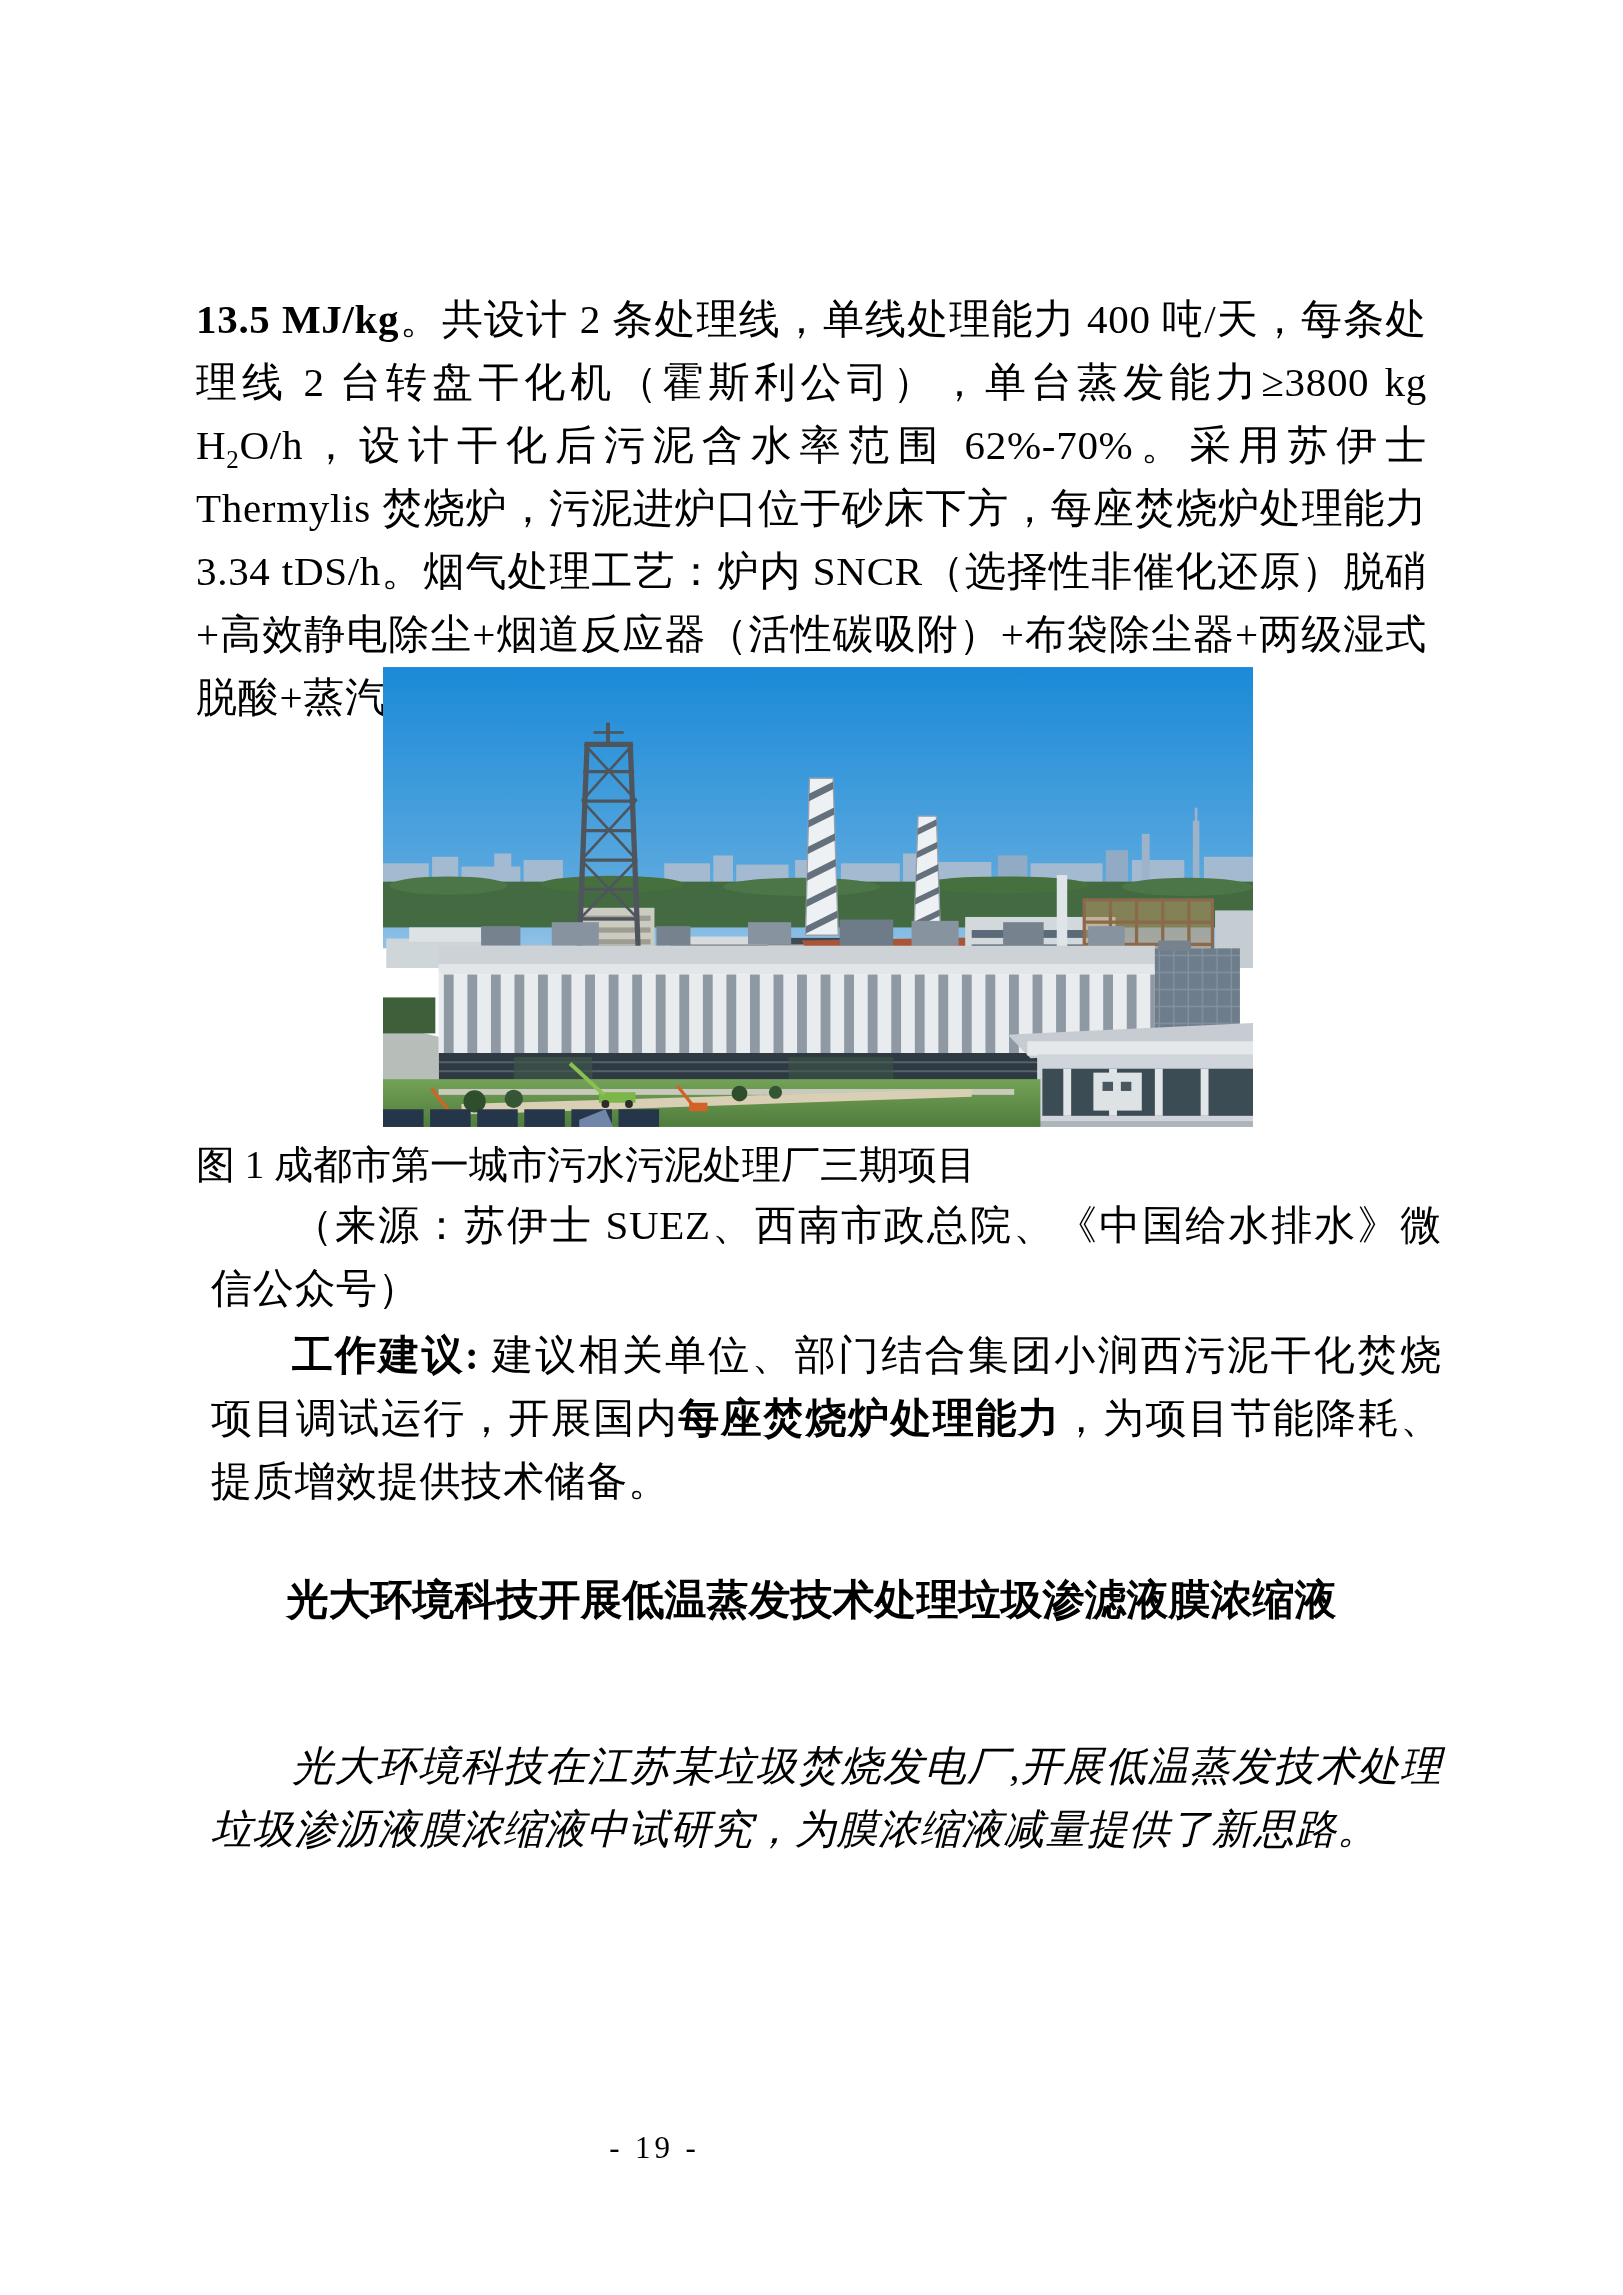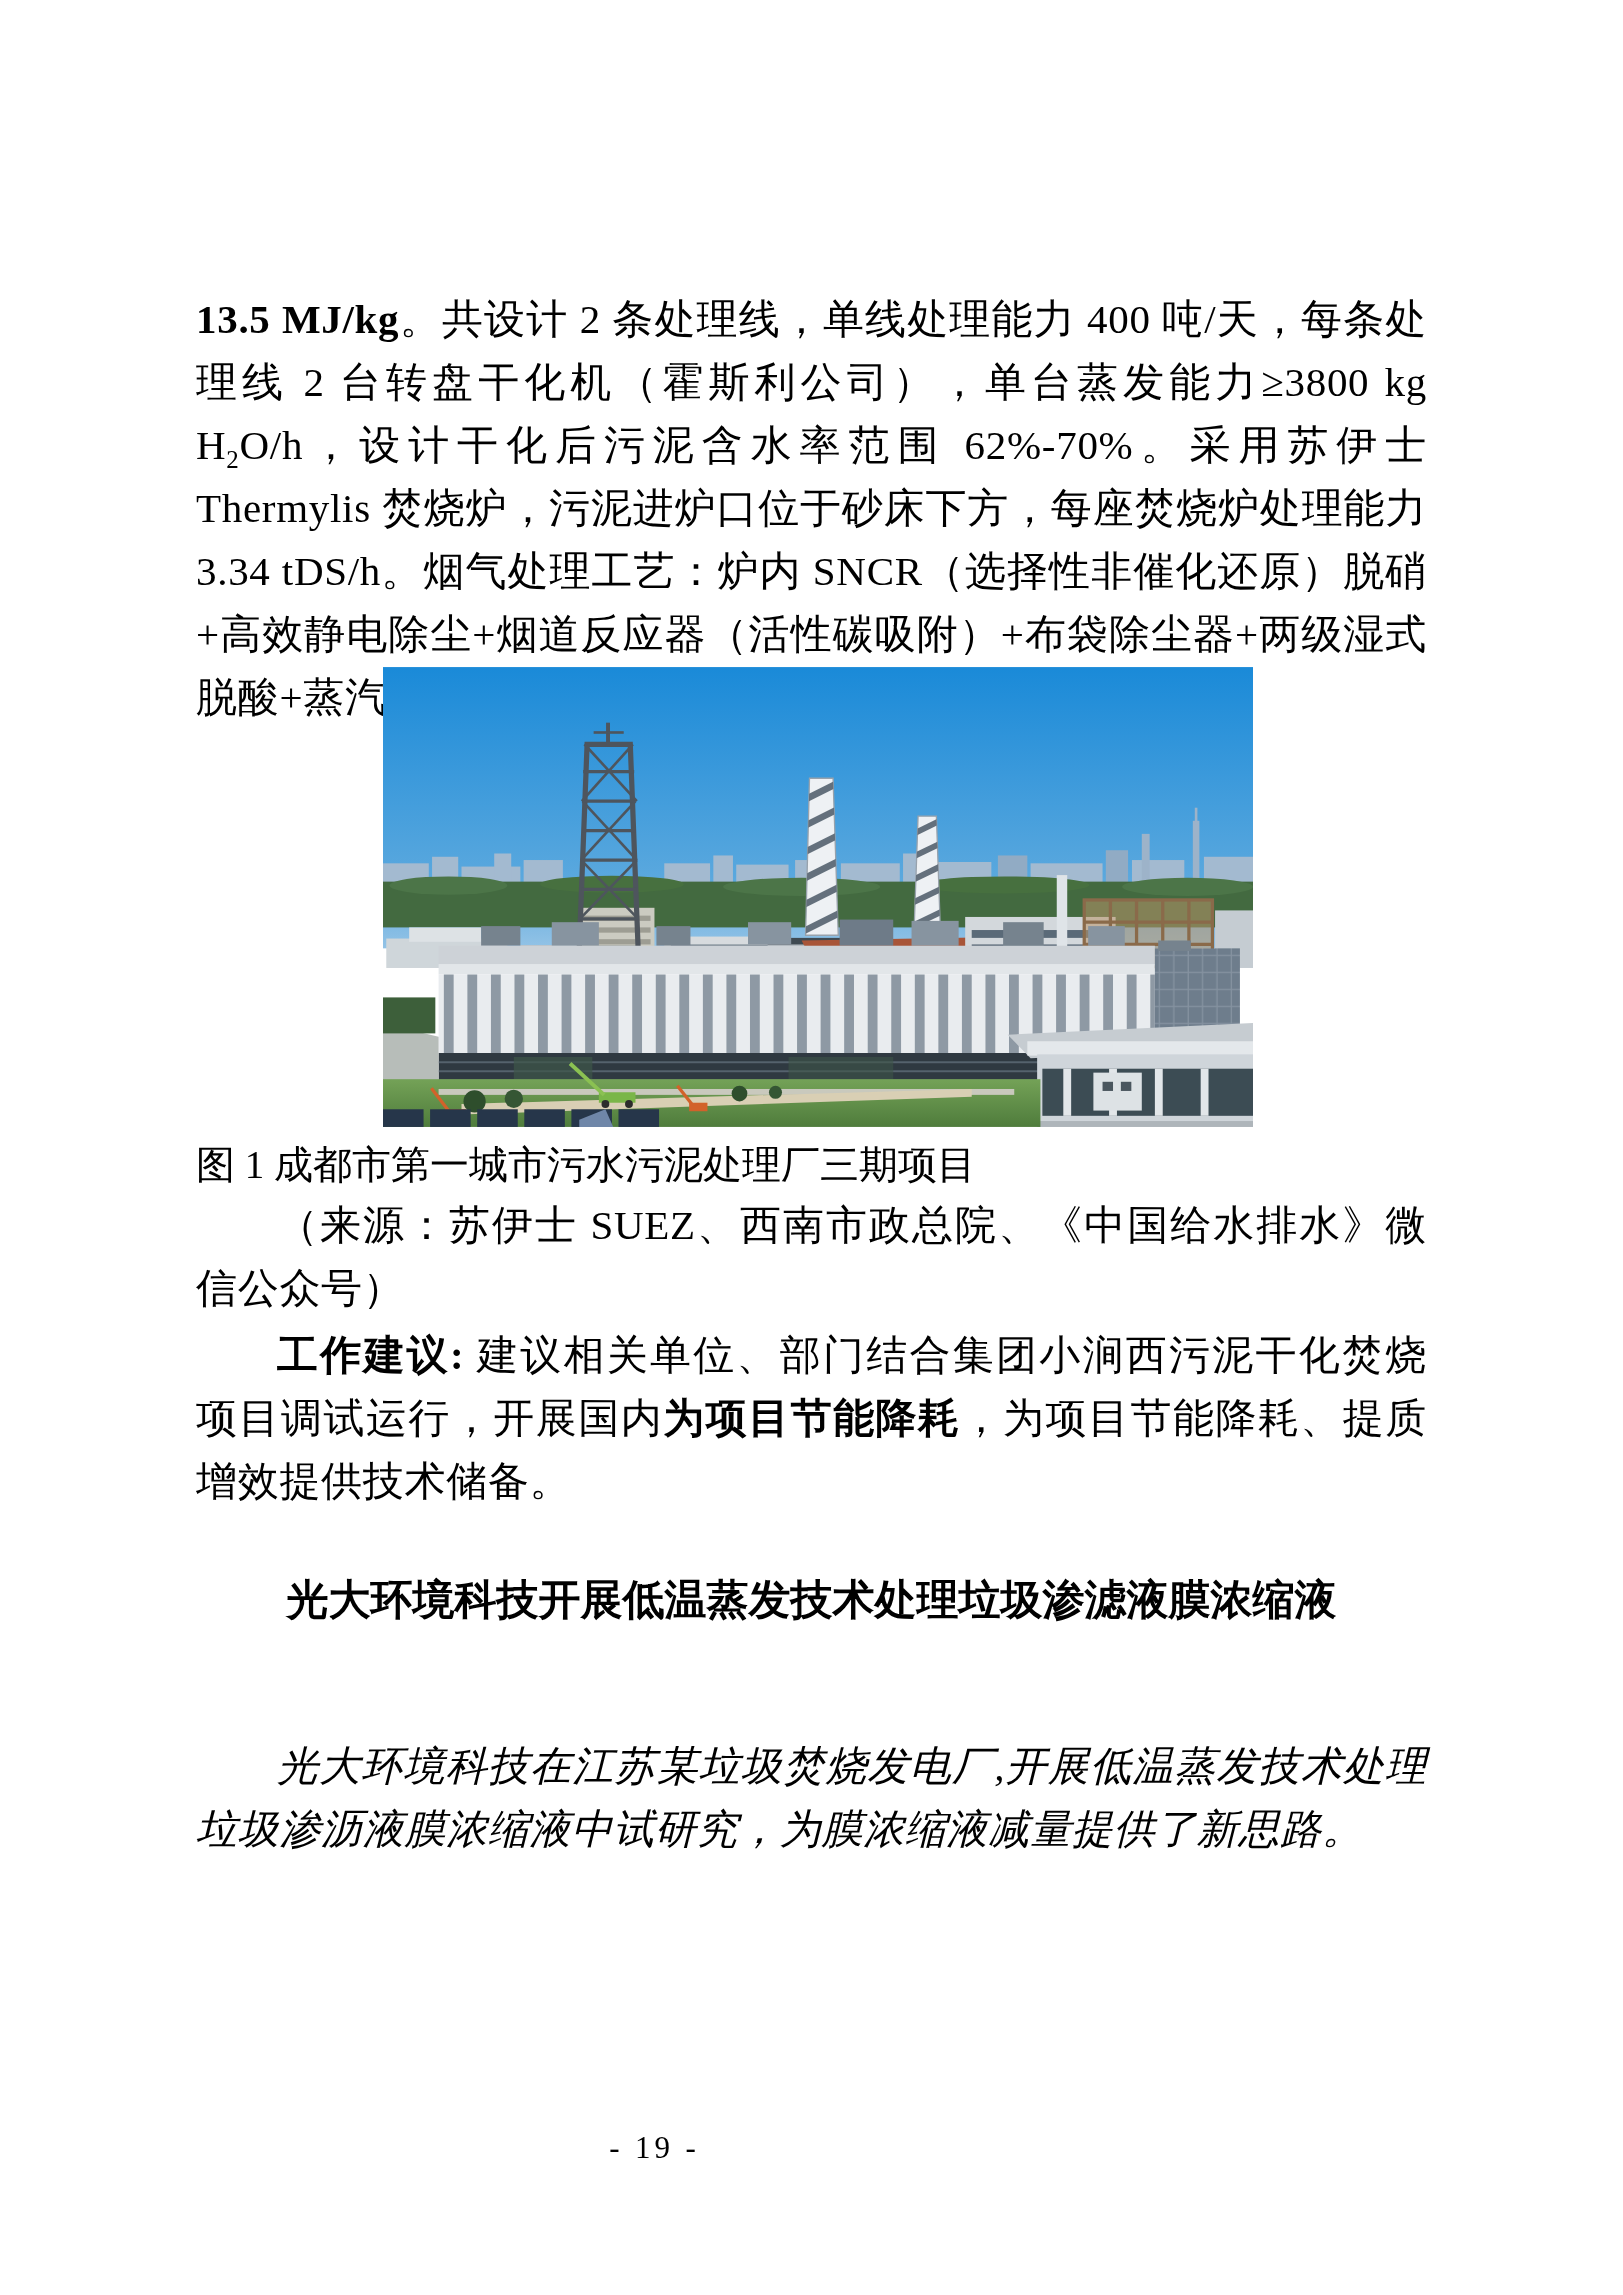--- a/index.html
+++ b/index.html
@@ -12,21 +12,21 @@
     overflow: hidden;
   }
   .block { position: absolute; left: 196px; width: 1231px; }
   .body-text {
     font-size: 41px;
     line-height: 63px;
     text-align: justify;
     letter-spacing: 0.7px;
   }
   .body-text sub { font-size: 25px; line-height: 0; }
-  .indent2 { text-indent: 81px; }
+  .indent2 { text-indent: 81px; margin-left: 15px; }
   b.seg { font-weight: bold; }
   .photo-wrap {
     position: absolute; left: 383px; top: 667px;
     width: 870px; height: 460px; overflow: hidden;
   }
   .caption {
     font-size: 39px; line-height: 63px; text-align: left;
   }
   .heading {
     font-family: Liberation Mono, monospace;
@@ -257,21 +257,21 @@
       <polygon points="300,692 340,676 352,703 300,703" fill="#6f86a8"></polygon>
     </g>
   </svg>
 </div>
 
 <div class="block caption" style="top:1133px;">图 1 成都市第一城市污水污泥处理厂三期项目</div>
 
 <div class="block body-text indent2" style="top:1194px;">（来源：苏伊士 SUEZ、西南市政总院、《中国给水排水》微信公众号）</div>
 
 <div class="block body-text indent2" style="top:1324px;">
-  <b class="seg">工作建议:</b><span> 建议相关单位、部门结合集团小涧西污泥干化焚烧项目调试运行，开展国内</span><b class="seg">为项目节能降耗</b><span>，为项目节能降耗、提质增效提供技术储备。</span>
+  <b class="seg">工作建议:</b><span> 建议相关单位、部门结合集团小涧西污泥干化焚烧项目调试运行，开展国内</span><b class="seg">每座焚烧炉处理能力</b><span>，为项目节能降耗、提质增效提供技术储备。</span>
 </div>
 
 <div class="block heading" style="top:1572px;">
   <div>光大环境科技开展低温蒸发技术处理垃圾渗滤液膜浓缩液</div>
 </div>
 
 <div class="block body-text indent2" style="top:1735px;font-style:italic;">光大环境科技在江苏某垃圾焚烧发电厂,开展低温蒸发技术处理垃圾渗沥液膜浓缩液中试研究，为膜浓缩液减量提供了新思路。</div>
 
 <div class="footer">- 19 -</div>
 

